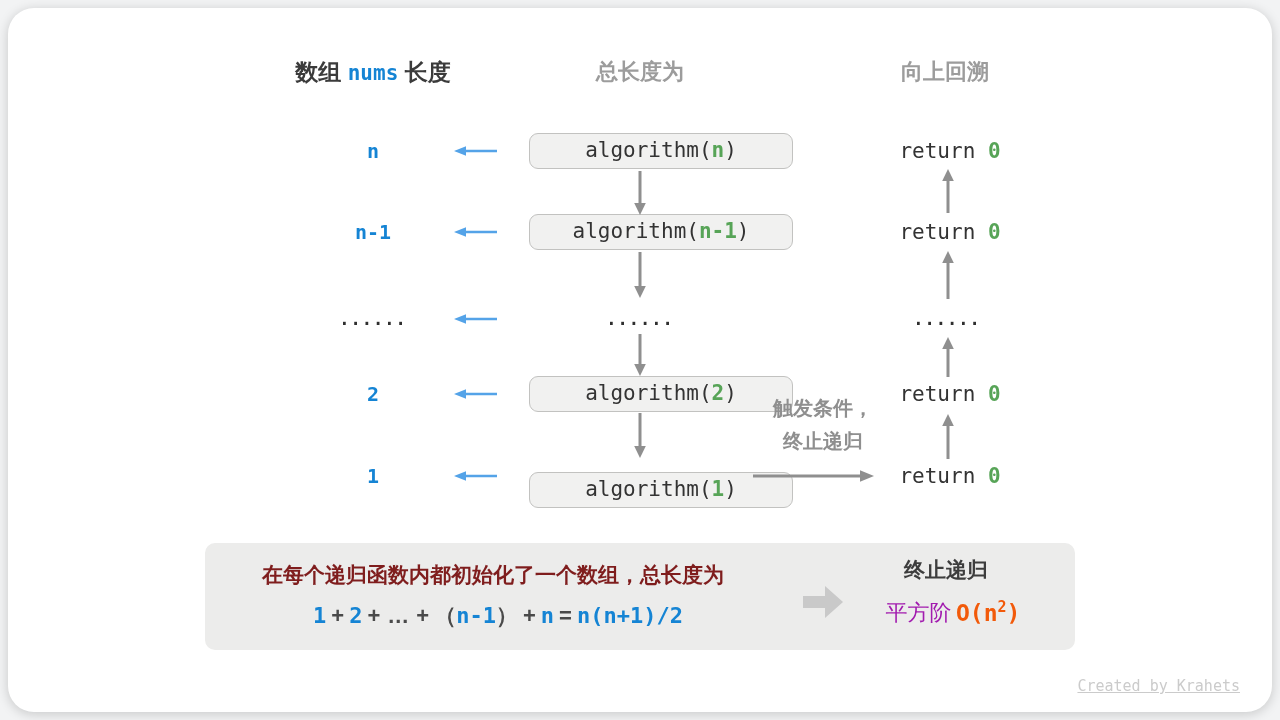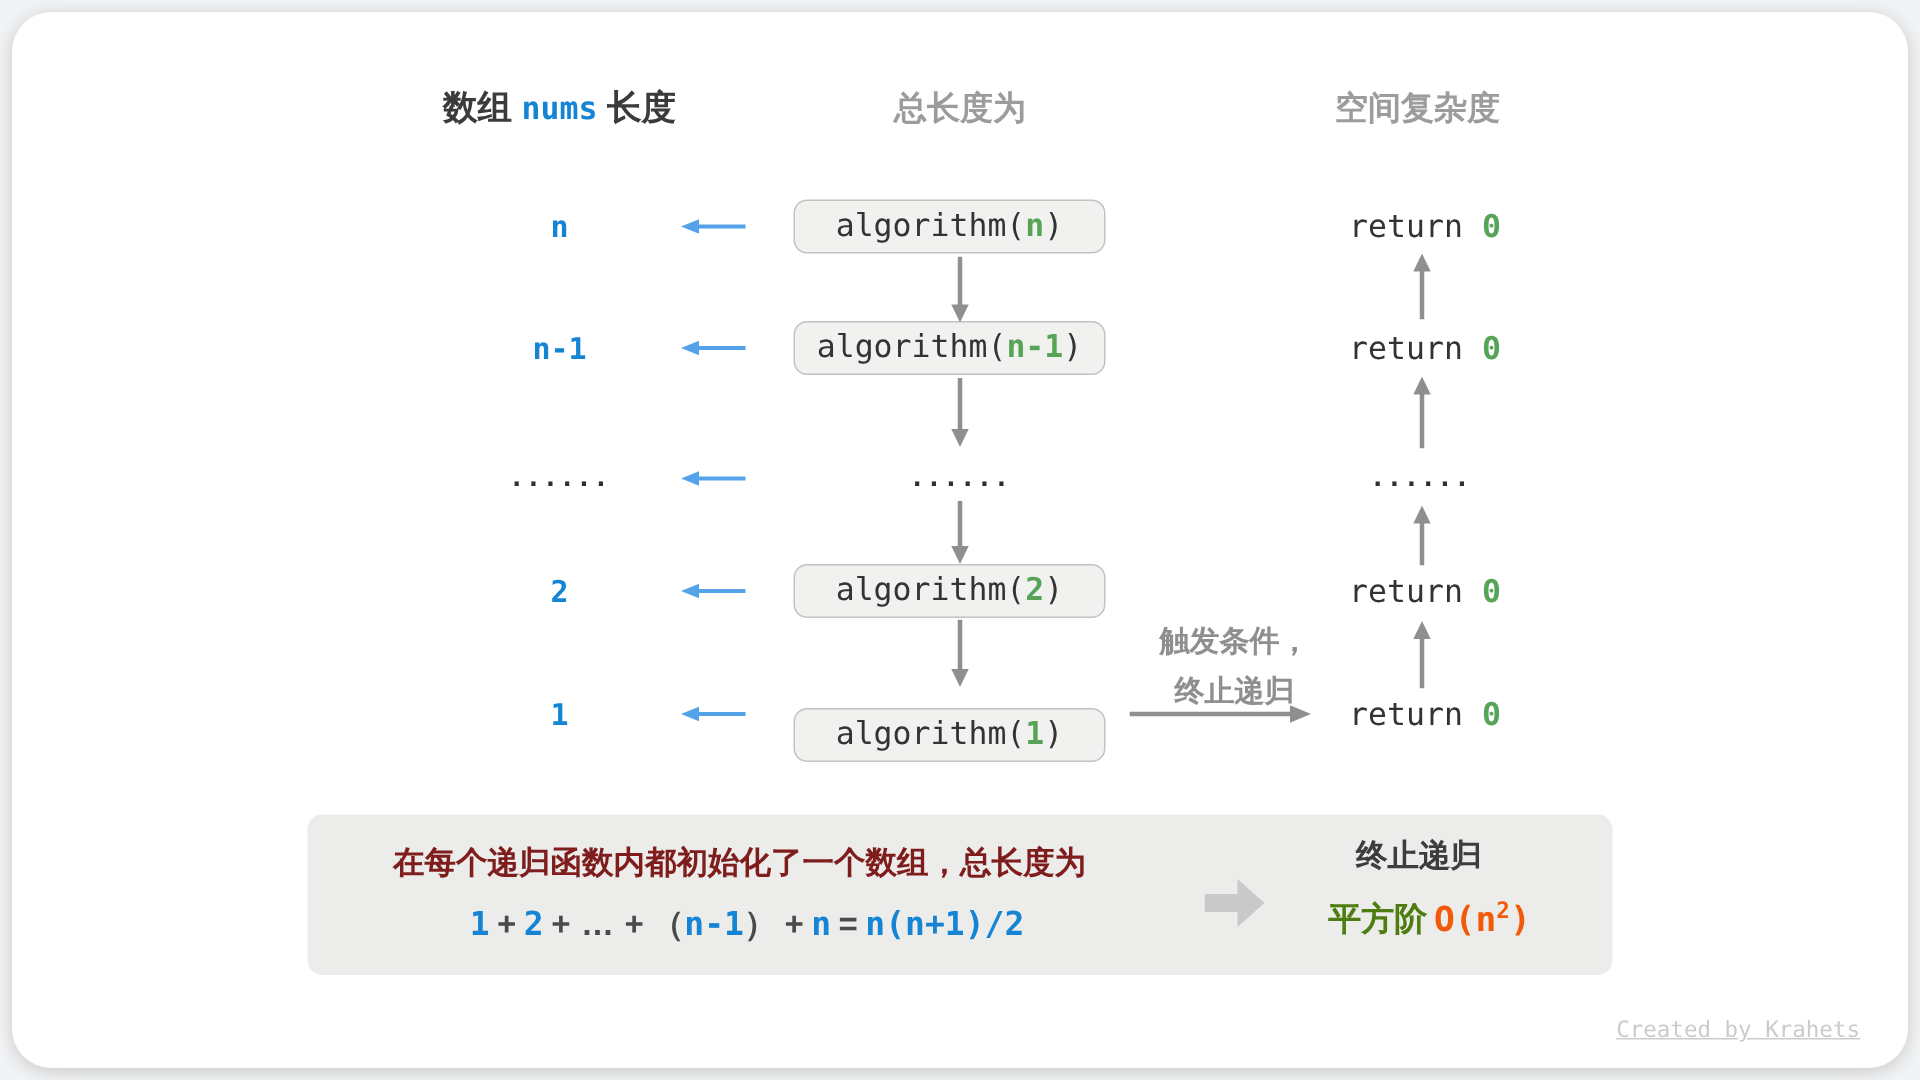--- a/index.html
+++ b/index.html
@@ -22,60 +22,60 @@
   .hdr { font-size:23px; font-weight:bold; color:#3b3b3b; }
   .hdr-gray { font-size:22px; font-weight:bold; color:#9c9c9c; }
   .code-blue { color:#1584d4; font-family:"DejaVu Sans Mono", monospace; font-weight:bold; }
 
   
   .len-label { font-family:"DejaVu Sans Mono", monospace; font-weight:bold; font-size:20px; color:#1584d4; }
   .dots-text { font-family:"DejaVu Sans Mono", monospace; font-weight:bold; font-size:17px; color:#2f2f2f; letter-spacing:1px; }
 
   
   .call-box {
-    width:208px; height:36px; line-height:33px; text-align:center;
+    width:264px; height:36px; line-height:33px; text-align:center;
     background:#f1f1f0; border:1.5px solid #c2c2c0; border-radius:9px;
     font-family:"DejaVu Sans Mono", monospace; font-size:21px; color:#333;
   }
   .arg-green { color:#57a457; font-weight:bold; }
 
   
   .ret { font-family:"DejaVu Sans Mono", monospace; font-size:21px; color:#333; }
   .ret-val { color:#57a457; font-weight:bold; }
 
   
   .trigger { font-size:20px; font-weight:bold; color:#8f8f8f; text-align:center; line-height:33px; }
 
   
   .panel { left:205px; top:543px; width:870px; height:107px; background:#ececeb; border-radius:10px; }
   .sum-line1 { font-size:21px; font-weight:bold; color:#7f1d1d; }
   .formula { font-family:"DejaVu Sans Mono", monospace; font-size:22px; font-weight:bold; }
   .f-blue { color:#1584d4; }
   .f-dark { color:#4a4a4a; font-family:"Liberation Sans", sans-serif; font-weight:bold; padding:0 5px; }
   .result-title { font-size:21px; font-weight:bold; color:#3d3d3d; }
-  .result-order { font-size:22px; font-weight:bold; color:#4d7c0f; }
+  .result-order { font-size:22px; font-weight:normal; color:#a21caf; }
   .result-bigo { font-family:"DejaVu Sans Mono", monospace; font-size:23px; font-weight:bold; color:#f25a0a; }
   .result-bigo sup { font-size:15px; }
 
   .watermark { font-family:"DejaVu Sans Mono", monospace; font-size:15px; color:#cbcbcb; }
 
   svg { display:block; }
 </style>
 </head>
 <body>
 
 <div class="card"></div>
 
 <div class="abs cc hdr" style="left:373px; top:72px;">
   <span>数组</span>
   <span class="code-blue" style="font-size:21px;">nums</span>
   <span>长度</span>
 </div>
 <div class="abs cc hdr-gray" style="left:640px; top:72px;">总长度为</div>
-<div class="abs cc hdr-gray" style="left:945px; top:72px;">空间复杂度</div>
+<div class="abs cc hdr-gray" style="left:945px; top:72px;">向上回溯</div>
 
 <div class="abs cc len-label" style="left:373px; top:151px;">n</div>
 <div class="abs" style="left:453px; top:145px;">
   <svg width="46" height="12" viewBox="0 0 46 12">
       <line x1="44" y1="6" x2="11" y2="6" stroke="#54a3e8" stroke-width="2.6"></line>
       <polygon points="1,6 13,1.2 13,10.8" fill="#54a3e8"></polygon>
     </svg>
 </div>
 <div class="abs call-box" style="left:529px; top:133px;">
   <span>algorithm(</span><span class="arg-green">n</span><span>)</span>
@@ -179,21 +179,21 @@
       <polygon points="7,0 1.2,12 12.8,12" fill="#8f8f8f"></polygon>
     </svg>
 </div>
 <div class="abs" style="left:941px; top:414px;">
   <svg width="14" height="45" viewBox="0 0 14 45">
       <line x1="7" y1="45" x2="7" y2="10" stroke="#8f8f8f" stroke-width="3"></line>
       <polygon points="7,0 1.2,12 12.8,12" fill="#8f8f8f"></polygon>
     </svg>
 </div>
 
-<div class="abs cc trigger" style="left:823px; top:425px;margin-top:20px;">
+<div class="abs cc trigger" style="left:823px; top:425px;">
   <div>触发条件，</div>
   <div>终止递归</div>
 </div>
 <div class="abs" style="left:753px; top:469px;">
   <svg width="122" height="14" viewBox="0 0 122 14">
       <line x1="0" y1="7" x2="108" y2="7" stroke="#8f8f8f" stroke-width="3"></line>
       <polygon points="121,7 107,1.2 107,12.8" fill="#8f8f8f"></polygon>
     </svg>
 </div>
 

